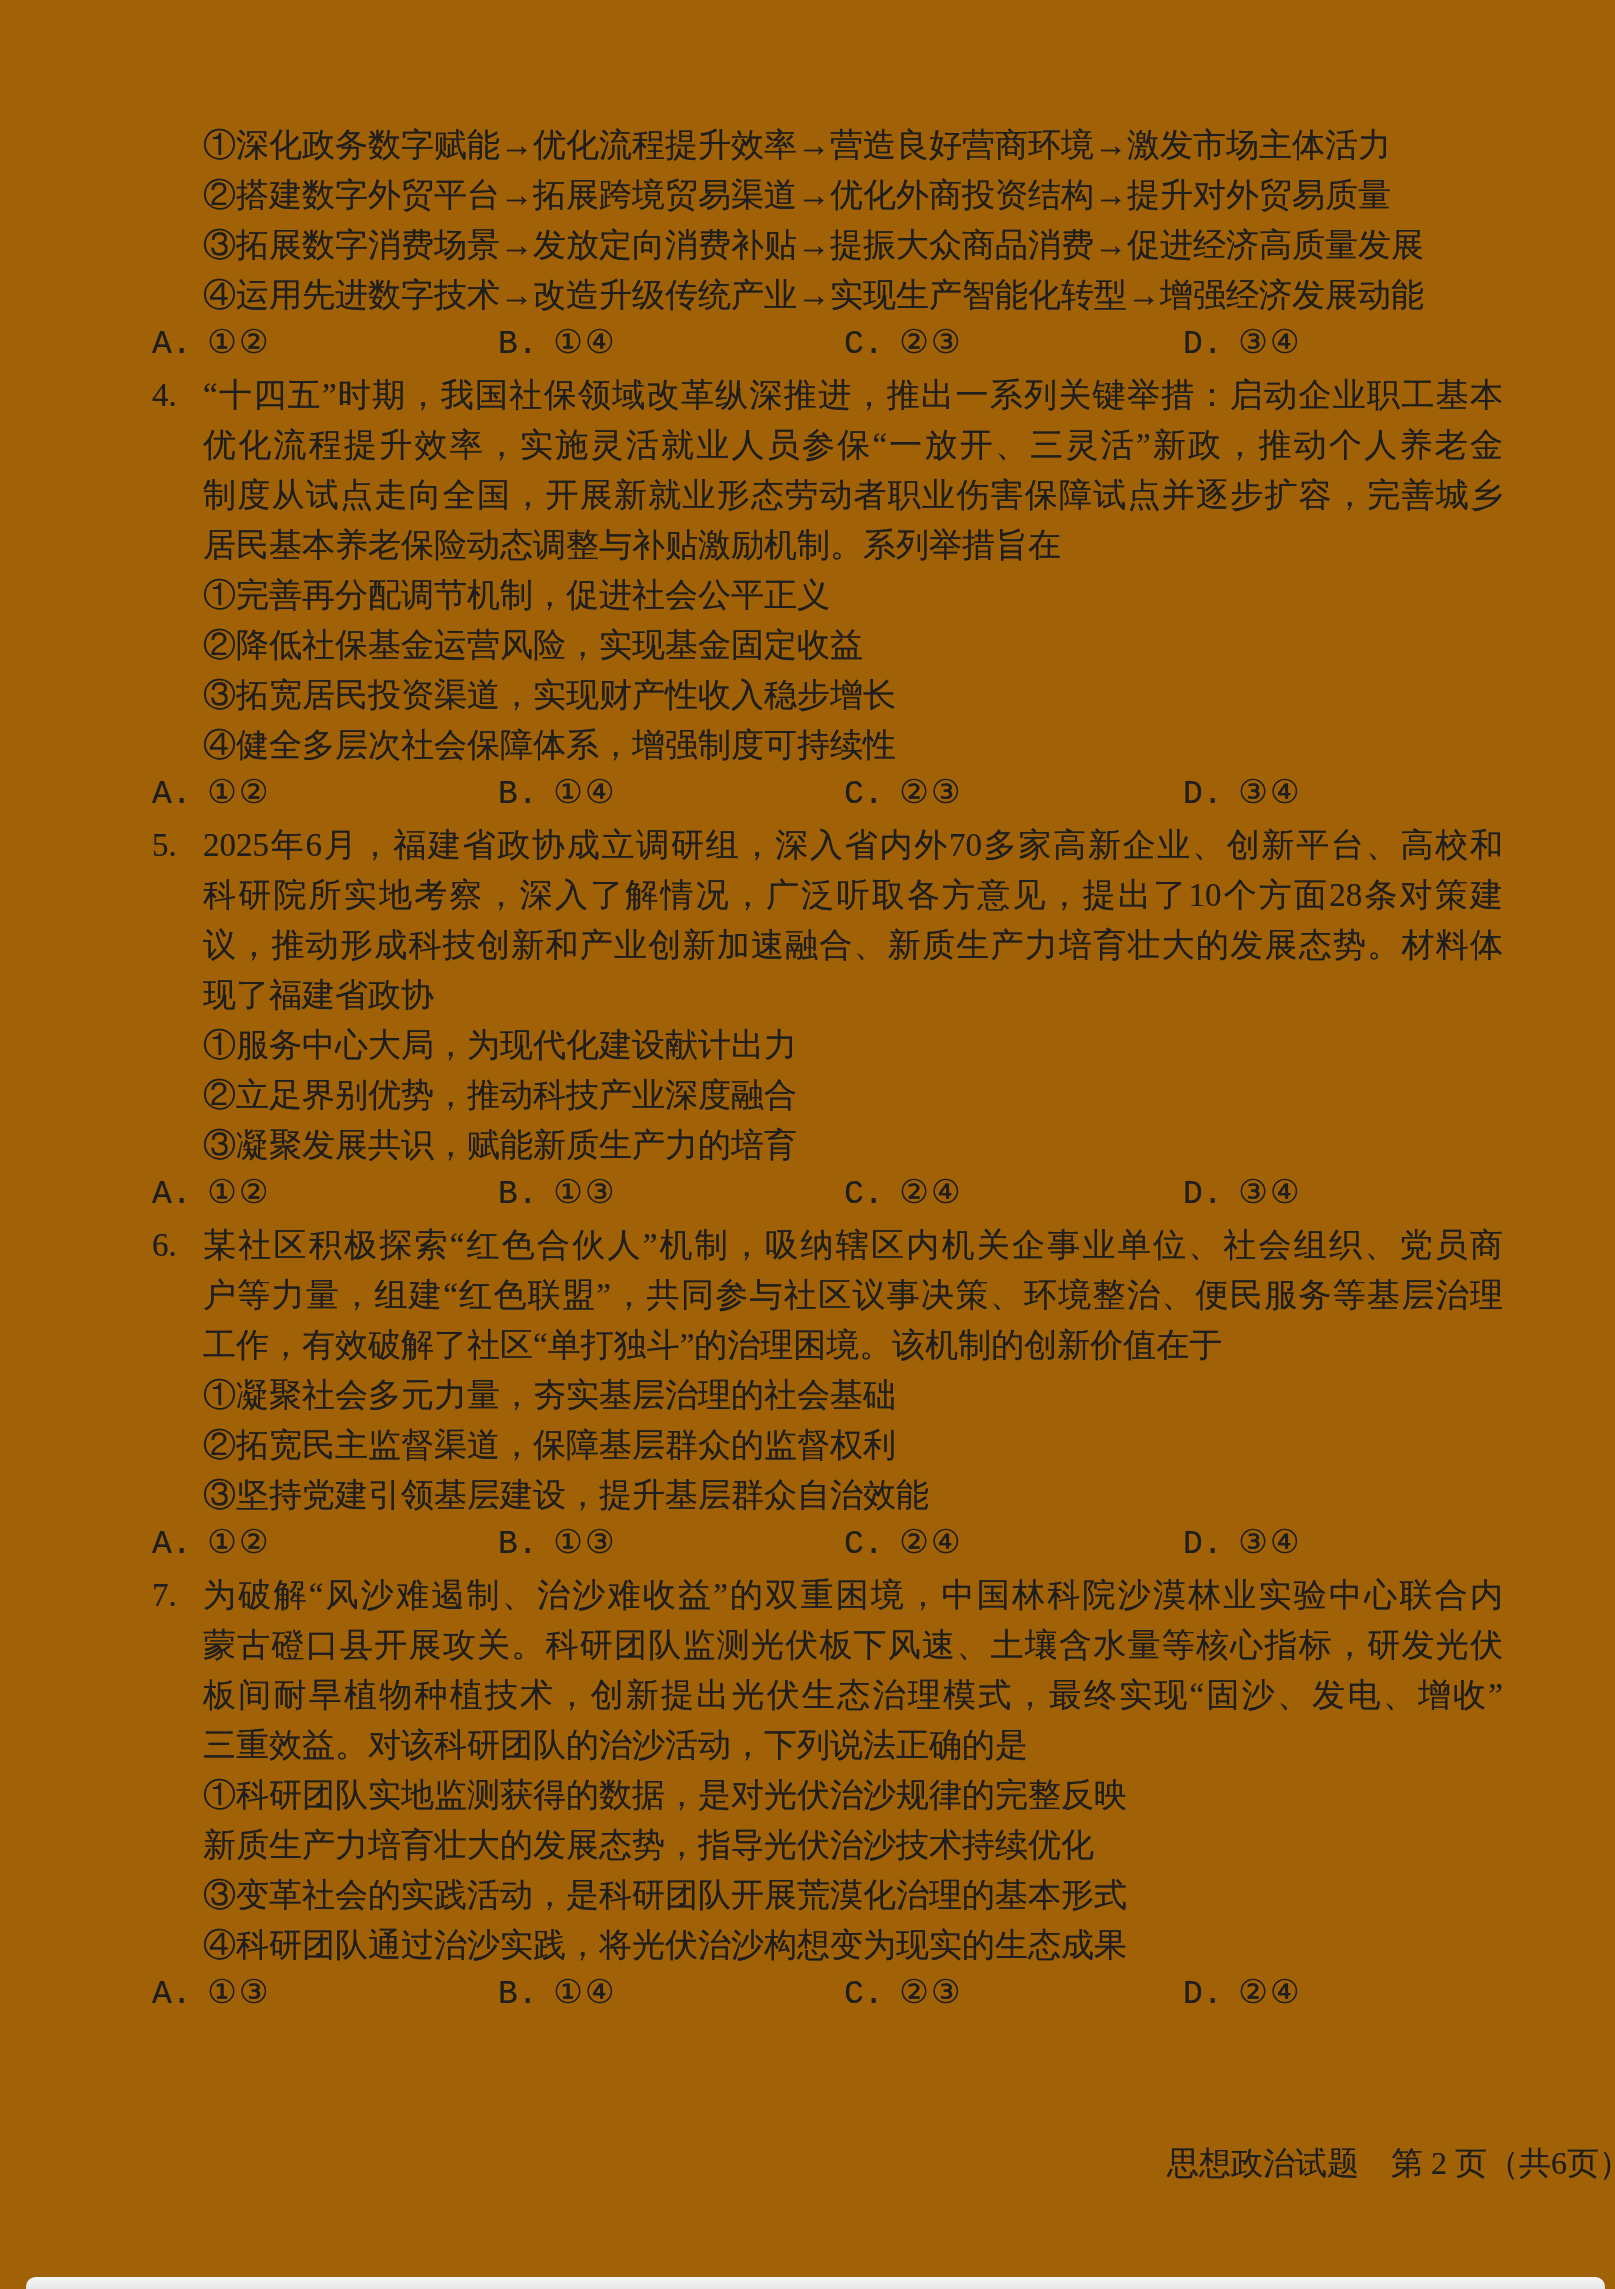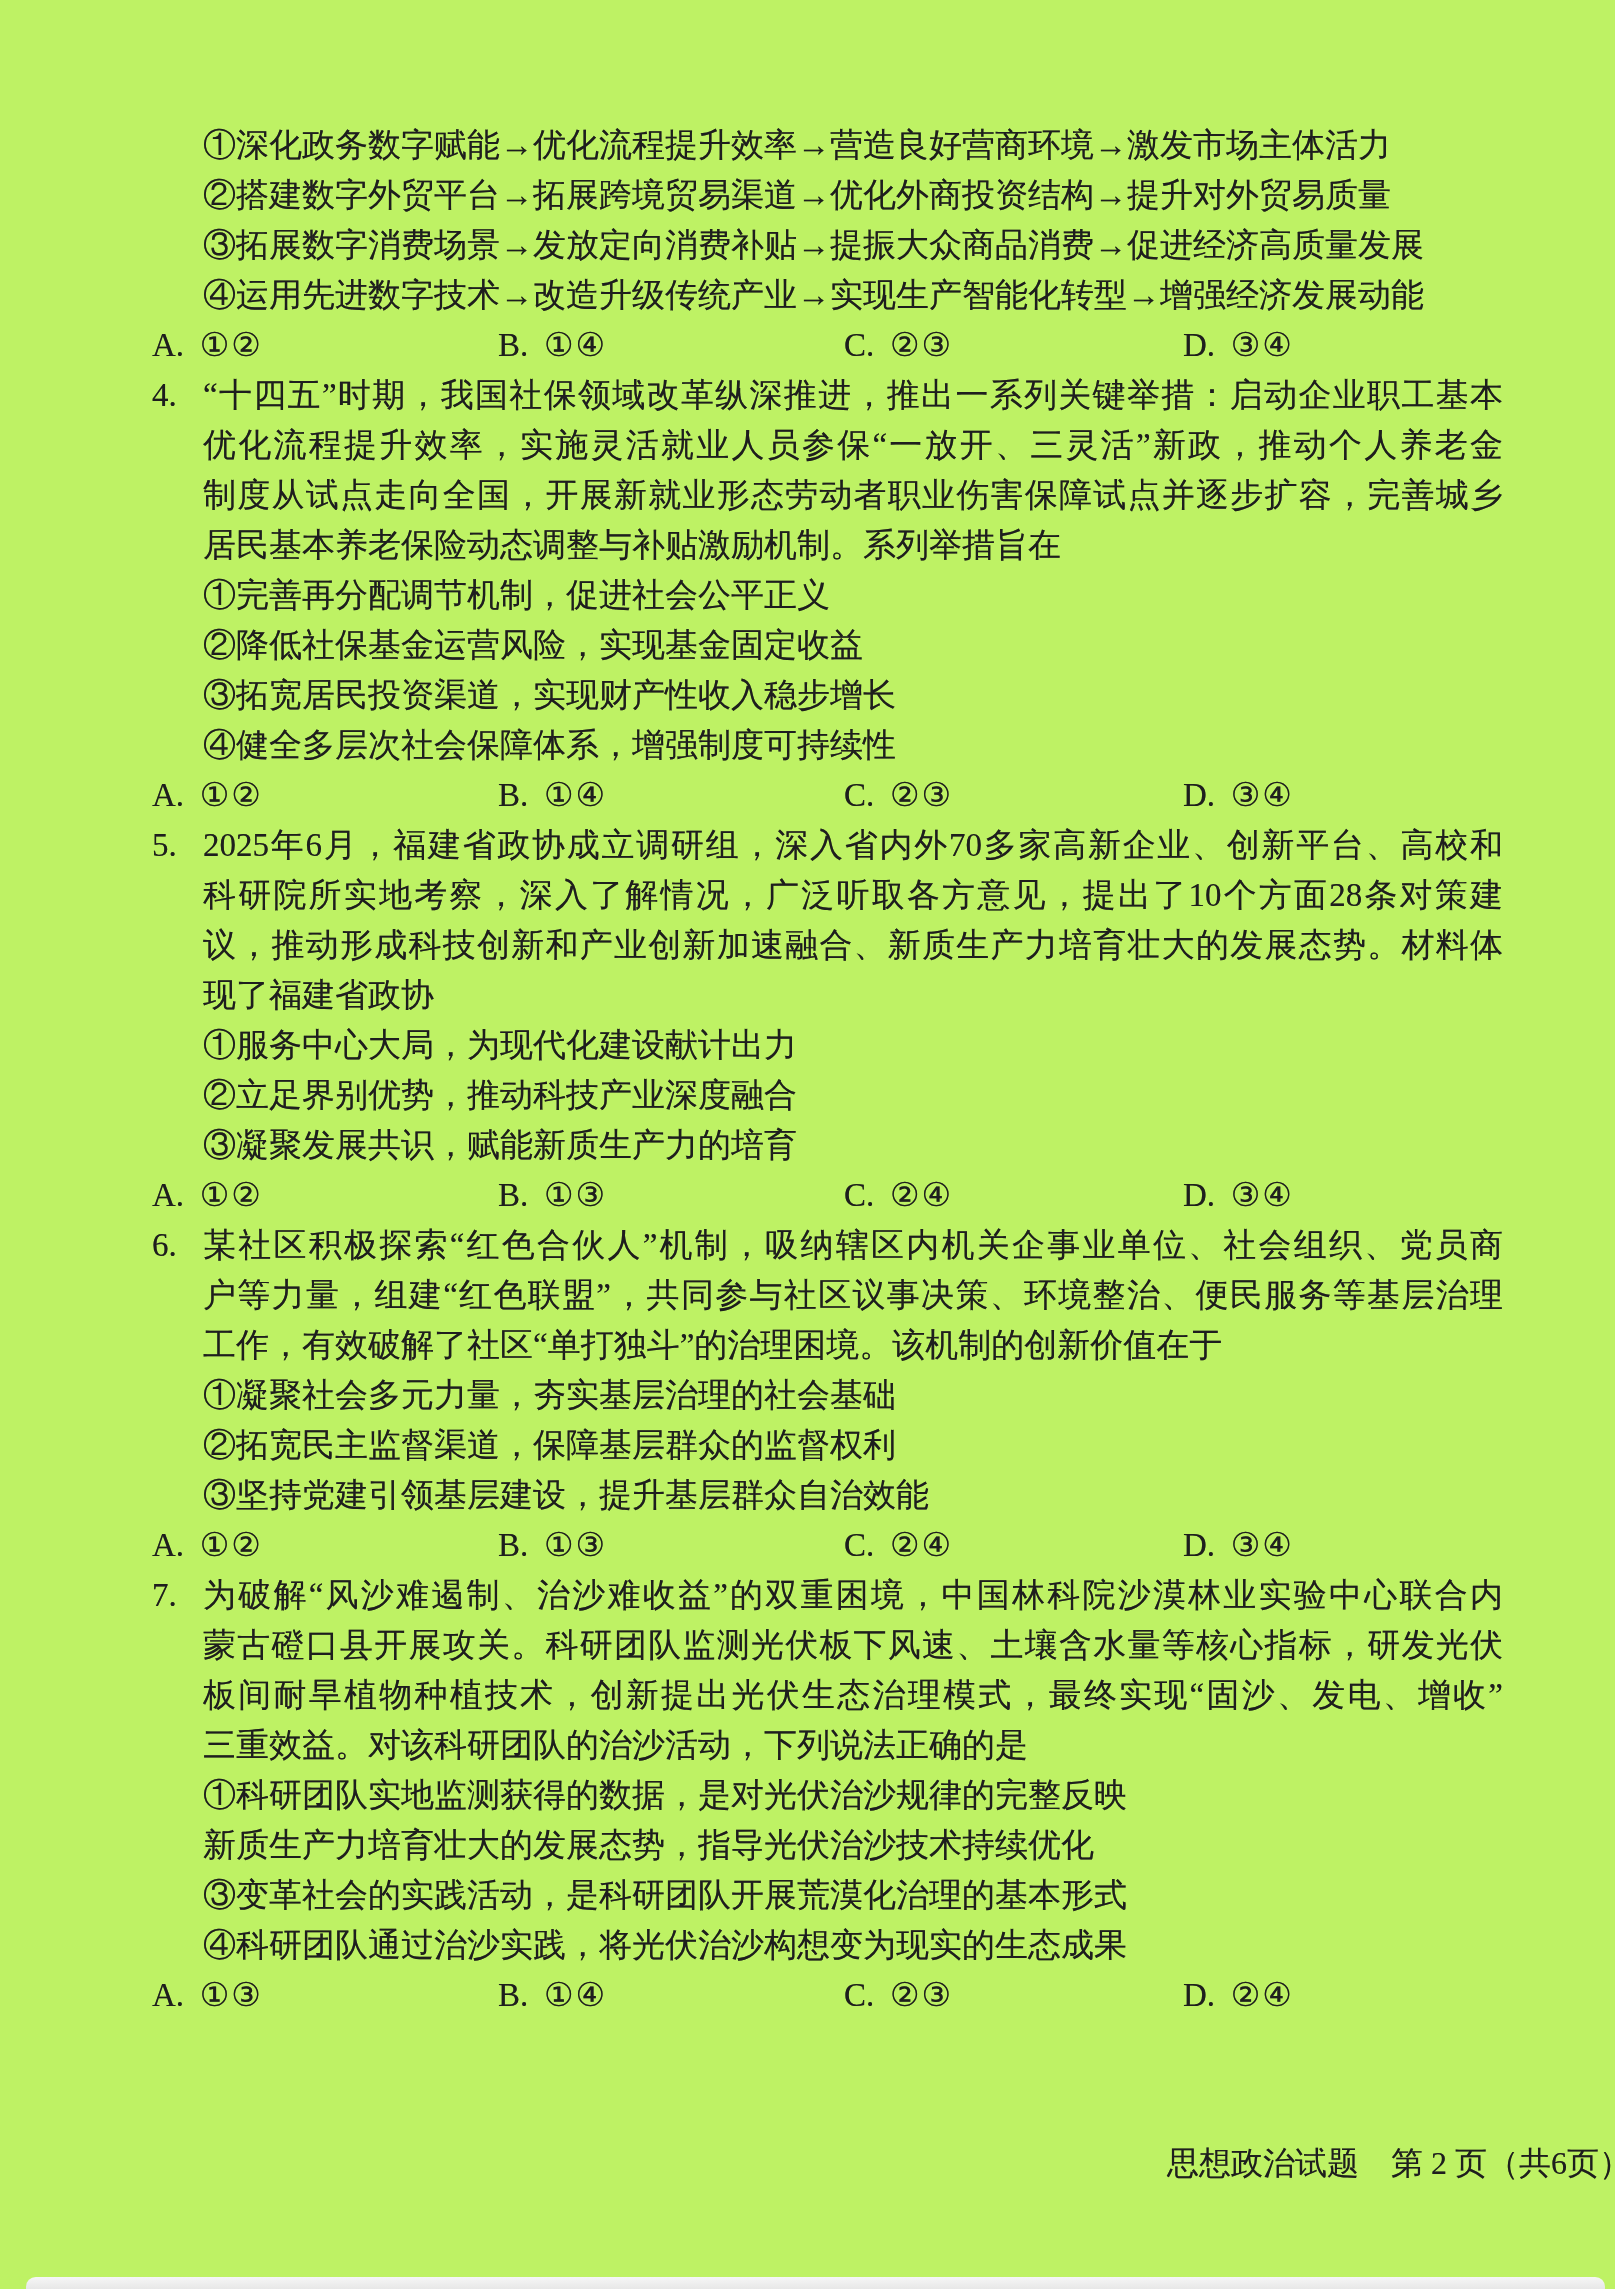--- a/index.html
+++ b/index.html
@@ -1,20 +1,20 @@
 <!DOCTYPE html>
 <html><head>
 <meta charset="utf-8">
 <style>
   html, body { margin: 0; padding: 0; }
   .page {
     position: relative;
     width: 1615px;
     height: 2290px;
-    background: #bef264;
+    background: #a16207;
     color: #1e1e1e;
     font-family: "Liberation Serif", "DejaVu Serif", serif;
     overflow: hidden;
   }
   .content {
     position: absolute;
     left: 152px;
     top: 120px;
     width: 1351px;
   }
@@ -36,21 +36,21 @@
   }
   
   .line.endl, .line.opt { text-align: left; }
   .qnum {
     position: absolute;
     left: 0;
     top: 0;
     width: 51px;
     text-align: left;
   }
-  .answers .ans { position: absolute; top: 0; }
+  .answers .ans { position: absolute; top: 0; font-family: Liberation Mono, monospace; }
   .ans .al { display: inline-block; margin-right: 15.7px; }
   .ans .av { display: inline-block; letter-spacing: 2px; }
   .footer {
     position: absolute;
     top: 2141px;
     left: 16px;
     width: 100%;
     height: 45px;
     line-height: 45px;
     text-align: right;

